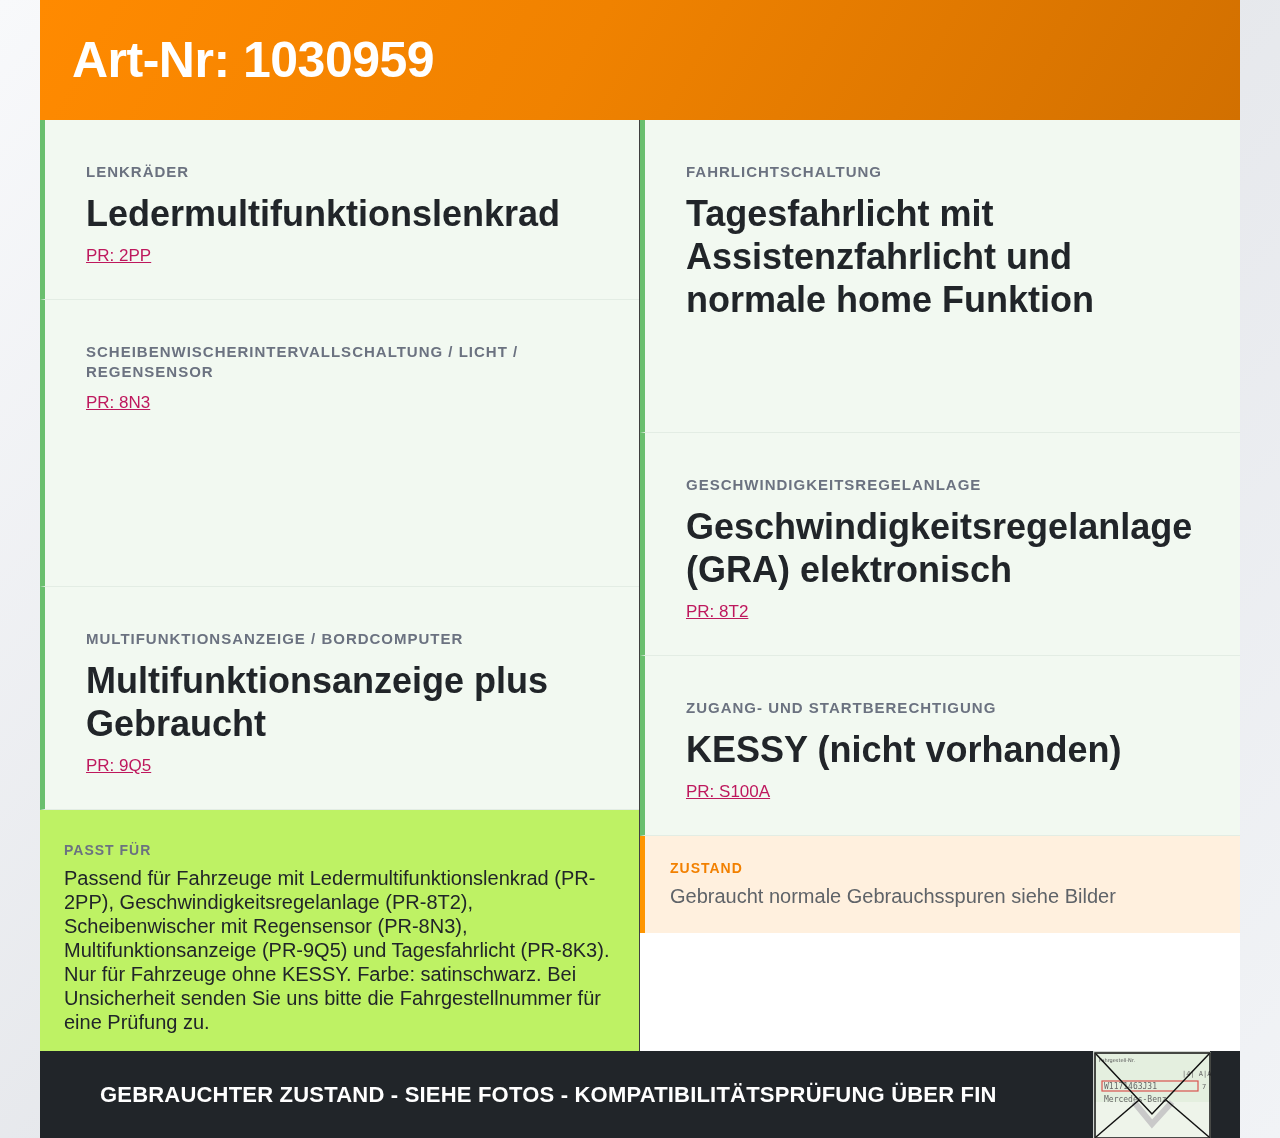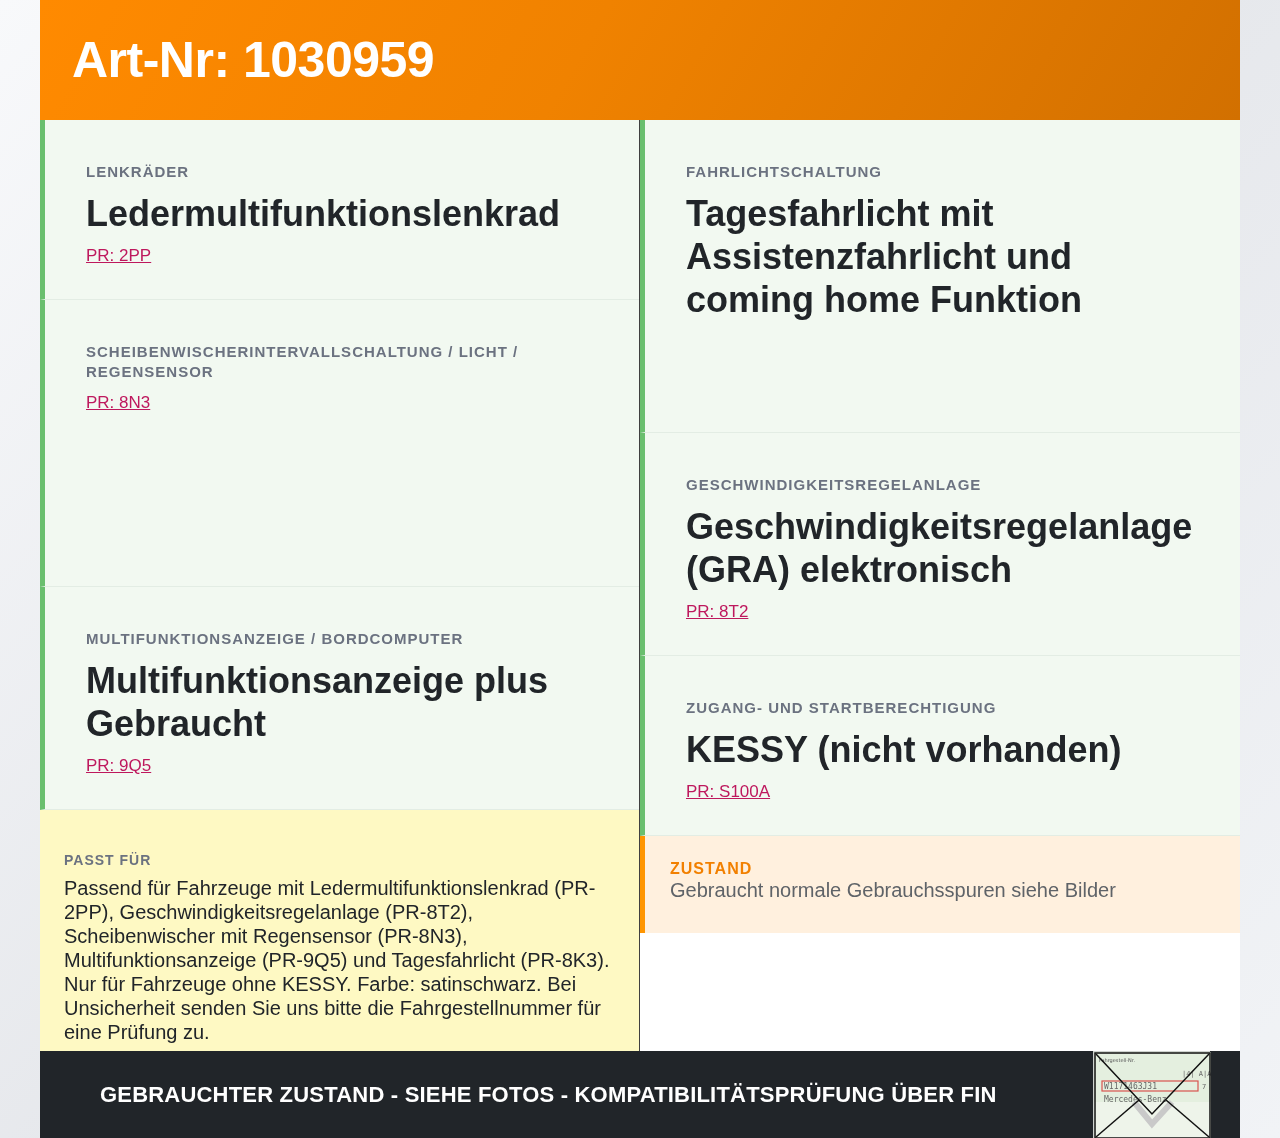--- a/index.html
+++ b/index.html
@@ -41,36 +41,36 @@
       margin-bottom: 10px; word-break: break-word;
     }
     .feature .pr { font-size: 17px; color: #be185d; line-height: 22px; text-decoration: underline; }
     .left .f1 { height: 180px; }
     .left .f2 { height: 287px; }
     .left .f3 { height: 223px; }
     .right .f1 { height: 313px; }
     .right .f2 { height: 223px; }
     .right .f3 { height: 180px; }
     .passt {
-      padding: 42px 24px 24px 24px; background: #fef9c3; height: 241px;
+      padding: 32px 24px 24px 24px; background: #bef264; height: 241px;
     }
     .passt .lbl {
       font-size: 14px; font-weight: 700; color: #6b7280; letter-spacing: 1px;
       margin-bottom: 8px; text-transform: uppercase;
     }
     .passt .txt {
       font-size: 20px; font-weight: 400; color: #212529; line-height: 24px;
     }
     .zustand {
       background: #fff0de; border-left: 5px solid #ff9500;
       padding: 24px 25px 22px 25px; height: 97px;
     }
     .zustand .lbl {
-      font-size: 16px; font-weight: 700; color: #f28000; letter-spacing: 1px;
-      text-transform: uppercase;
+      font-size: 14px; font-weight: 700; color: #f28000; letter-spacing: 1px;
+      margin-bottom: 8px; text-transform: uppercase;
     }
     .zustand .txt { font-size: 20px; color: #5f6368; line-height: 24px; }
     .footer {
       position: absolute; left: 0; top: 1051px; width: 1200px; height: 87px;
       background: #212529; display: flex; align-items: center; padding-left: 60px;
     }
     .footer .msg {
       color: #ffffff; font-size: 22px; font-weight: 700; letter-spacing: 0.2px;
       font-family: "Liberation Sans", sans-serif;
     }
@@ -105,21 +105,21 @@
       </div>
       <div class="passt">
         <div class="lbl">PASST FÜR</div>
         <div class="txt">Passend für Fahrzeuge mit Ledermultifunktionslenkrad (PR-2PP), Geschwindigkeitsregelanlage (PR-8T2), Scheibenwischer mit Regensensor (PR-8N3), Multifunktionsanzeige (PR-9Q5) und Tagesfahrlicht (PR-8K3). Nur für Fahrzeuge ohne KESSY. Farbe: satinschwarz. Bei Unsicherheit senden Sie uns bitte die Fahrgestellnummer für eine Prüfung zu.</div>
       </div>
     </div>
 
     <div class="col right">
       <div class="feature f1">
         <div class="cat">FAHRLICHTSCHALTUNG</div>
-        <div class="title">Tagesfahrlicht mit Assistenzfahrlicht und coming home Funktion</div>
+        <div class="title">Tagesfahrlicht mit Assistenzfahrlicht und normale home Funktion</div>
       </div>
       <div class="feature f2">
         <div class="cat">GESCHWINDIGKEITSREGELANLAGE</div>
         <div class="title">Geschwindigkeitsregelanlage (GRA) elektronisch</div>
         <div class="pr">PR: 8T2</div>
       </div>
       <div class="feature f3">
         <div class="cat">ZUGANG- UND STARTBERECHTIGUNG</div>
         <div class="title">KESSY (nicht vorhanden)</div>
         <div class="pr">PR: S100A</div>

